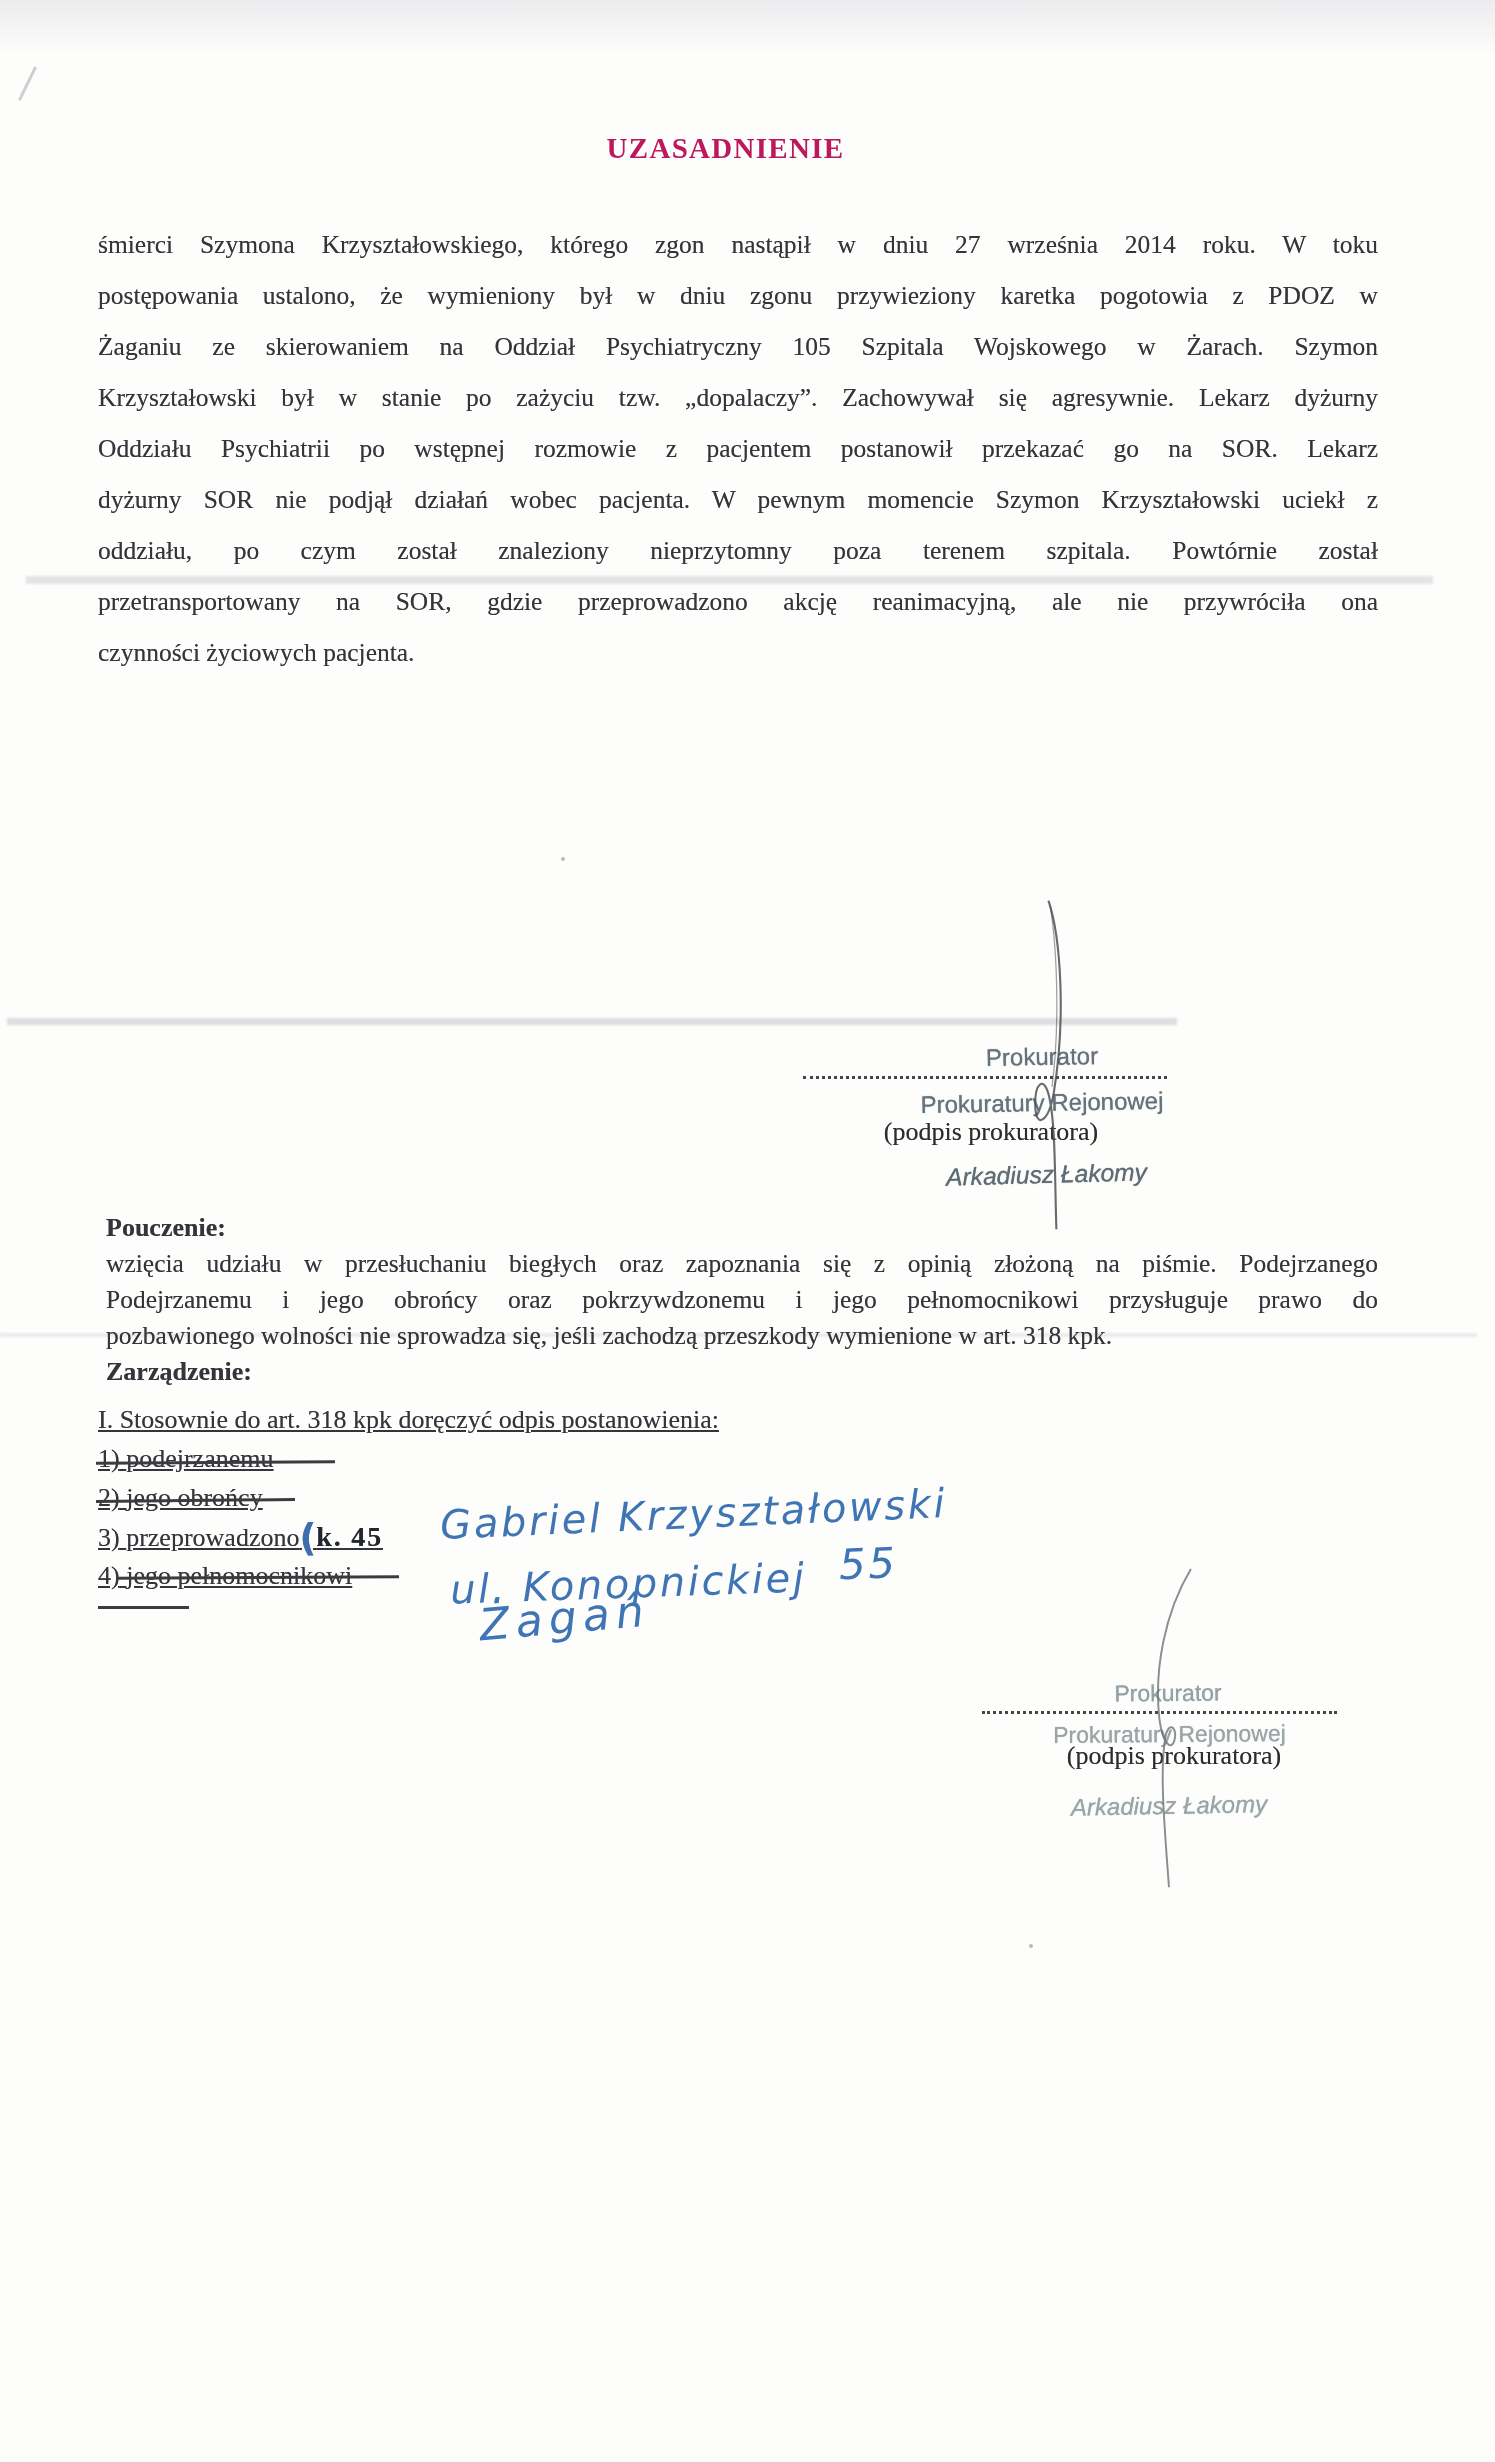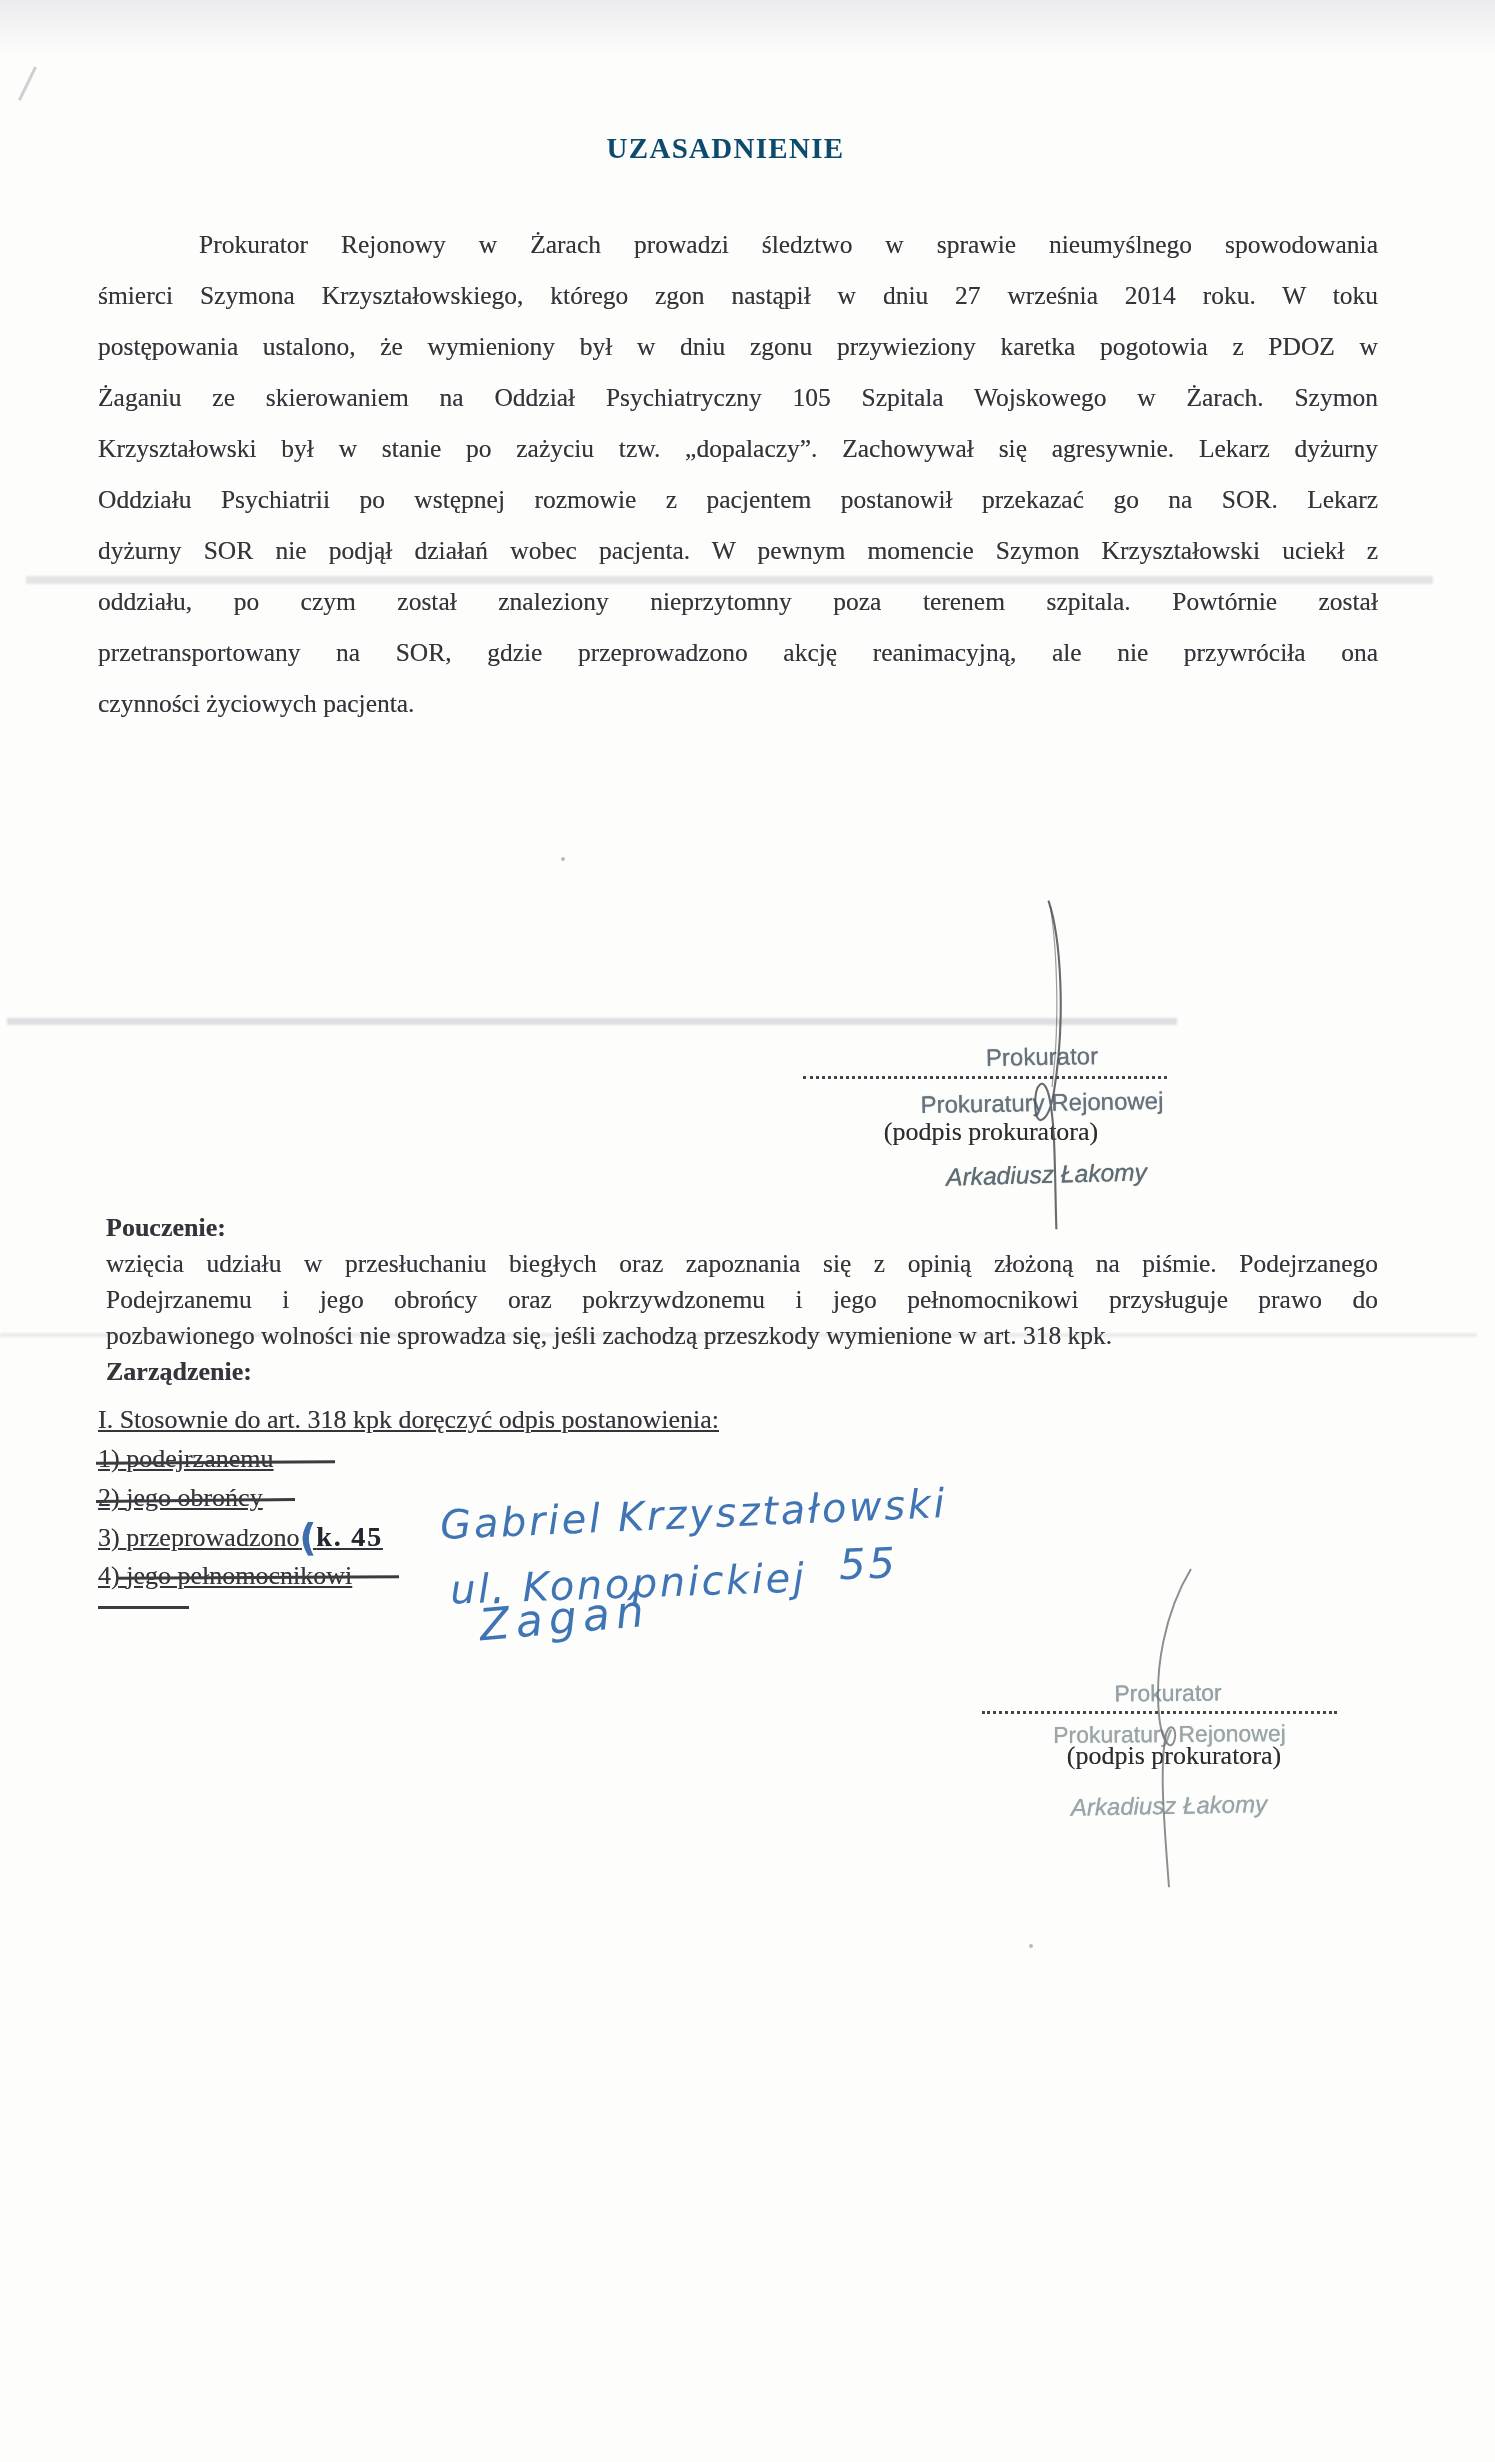--- a/index.html
+++ b/index.html
@@ -11,21 +11,21 @@
         background:rgba(150,150,158,.45);transform:rotate(26deg);filter:blur(0.5px);}
   .band{position:absolute;filter:blur(1.3px);}
   .band1{left:26px;top:576px;width:1407px;height:8px;background:rgba(140,142,148,.22);}
   .band2{left:7px;top:1018px;width:1170px;height:7px;background:rgba(140,142,148,.28);}
   .band3{left:0px;top:1333px;width:1477px;height:4.4px;background:rgba(140,142,148,.16);}
   .speck{position:absolute;width:4.4px;height:4.4px;border-radius:50%;background:rgba(120,120,128,.5);}
   .speck1{left:561px;top:857px;}
   .speck2{left:1029px;top:1944px;}
 
   .title{position:absolute;top:132px;left:0;width:1451px;text-align:center;
-        font-size:29px;font-weight:bold;letter-spacing:1.3px;color:#0c4a6e;}
+        font-size:29px;font-weight:bold;letter-spacing:1.3px;color:#be185d;}
 
   .para{position:absolute;left:98px;width:1280px;font-size:25.5px;}
   .para .ln{height:51px;line-height:51px;text-align:justify;text-align-last:justify;
         text-shadow:0 0 0.4px rgba(52,53,59,.55);}
   .para .ln.left{text-align-last:left;}
   .para .ln.indent{text-indent:101px;}
   #p1{top:219px;}
   #p2{top:737px;}
 
   #pouczenie{position:absolute;left:98px;width:1280px;top:1210px;font-size:25.5px;}
@@ -82,21 +82,20 @@
   <div class="mark-topleft"></div>
   <div class="band band1"></div>
   <div class="band band2"></div>
   <div class="band band3"></div>
   <div class="speck speck1"></div>
   <div class="speck speck2"></div>
 
   <div class="title">UZASADNIENIE</div>
 
   <div class="para" id="p1">
-    <div class="ln indent">Prokurator Rejonowy w Żarach prowadzi śledztwo w sprawie nieumyślnego spowodowania</div>
     <div class="ln">śmierci Szymona Krzyształowskiego, którego zgon nastąpił w dniu 27 września 2014 roku. W toku</div>
     <div class="ln">postępowania ustalono, że wymieniony był w dniu zgonu przywieziony karetka pogotowia z PDOZ w</div>
     <div class="ln">Żaganiu ze skierowaniem na Oddział Psychiatryczny 105 Szpitala Wojskowego w Żarach. Szymon</div>
     <div class="ln">Krzyształowski był w stanie po zażyciu tzw. „dopalaczy”. Zachowywał się agresywnie. Lekarz dyżurny</div>
     <div class="ln">Oddziału Psychiatrii po wstępnej rozmowie z pacjentem postanowił przekazać go na SOR. Lekarz</div>
     <div class="ln">dyżurny SOR nie podjął działań wobec pacjenta. W pewnym momencie Szymon Krzyształowski uciekł z</div>
     <div class="ln">oddziału, po czym został znaleziony nieprzytomny poza terenem szpitala. Powtórnie został</div>
     <div class="ln">przetransportowany na SOR, gdzie przeprowadzono akcję reanimacyjną, ale nie przywróciła ona</div>
     <div class="ln left">czynności życiowych pacjenta.</div>
   </div>

